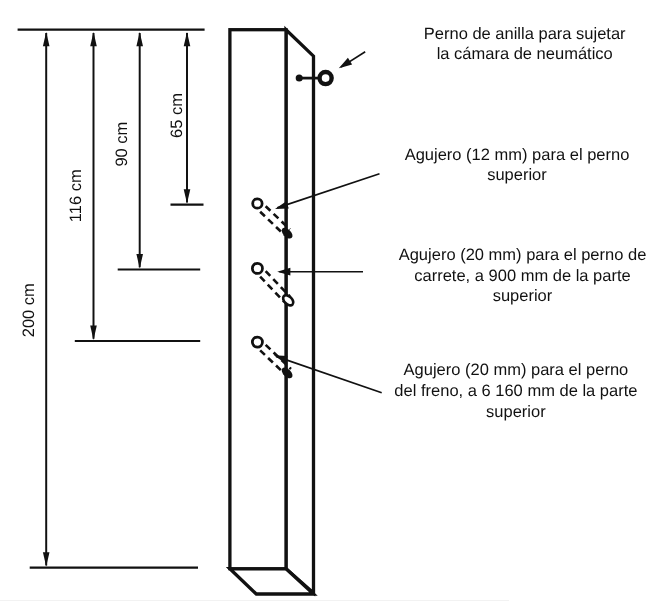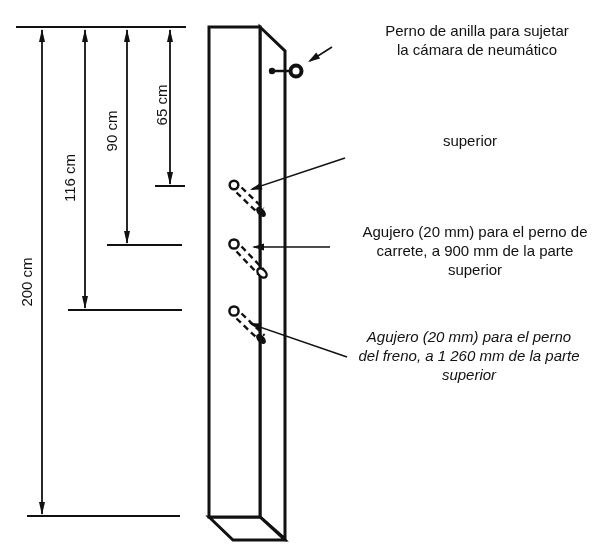--- a/index.html
+++ b/index.html
@@ -109,28 +109,29 @@
       <polygon points="249,323 261.4,323.6 259.2,330.2"></polygon>
     </g>
   </svg>
 
   <div class="annotation" style="left:347px;top:21px;width:260px;">
     <span class="line">Perno de anilla para sujetar</span>
     <span class="line">la cámara de neumático</span>
   </div>
 
   <div class="annotation" style="left:340px;top:131px;width:260px;">
+    <span class="line">Agujero (12 mm) para el perno</span>
     <span class="line">superior</span>
   </div>
 
   <div class="annotation" style="left:345px;top:222px;width:260px;">
     <span class="line">Agujero (20 mm) para el perno de</span>
     <span class="line">carrete, a 900 mm de la parte</span>
     <span class="line">superior</span>
   </div>
 
-  <div class="annotation" style="left:339px;top:327px;width:260px;font-style:italic;">
+  <div class="annotation" style="left:339px;top:327px;width:260px;">
     <span class="line">Agujero (20 mm) para el perno</span>
-    <span class="line">del freno, a 1 260 mm de la parte</span>
+    <span class="line">del freno, a 6 160 mm de la parte</span>
     <span class="line">superior</span>
   </div>
 
 </div>
 
 </body></html>

